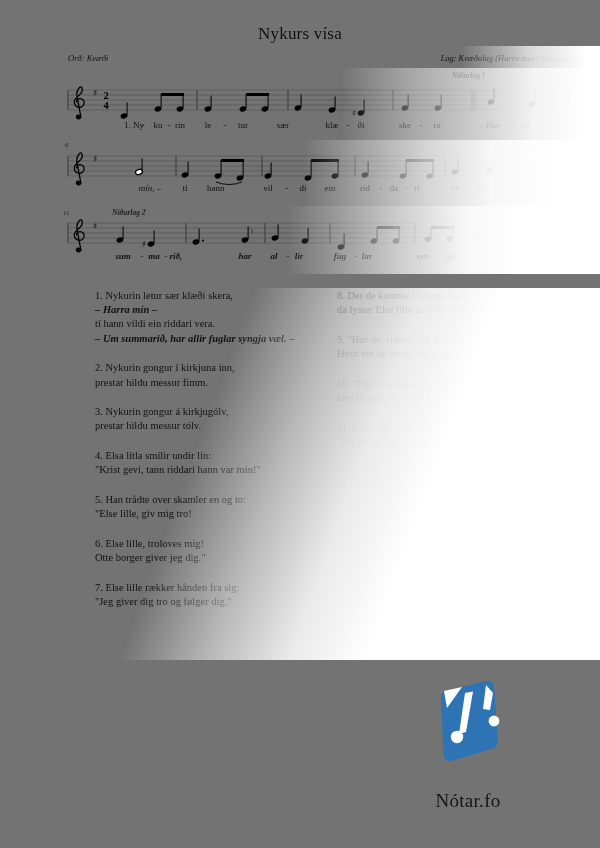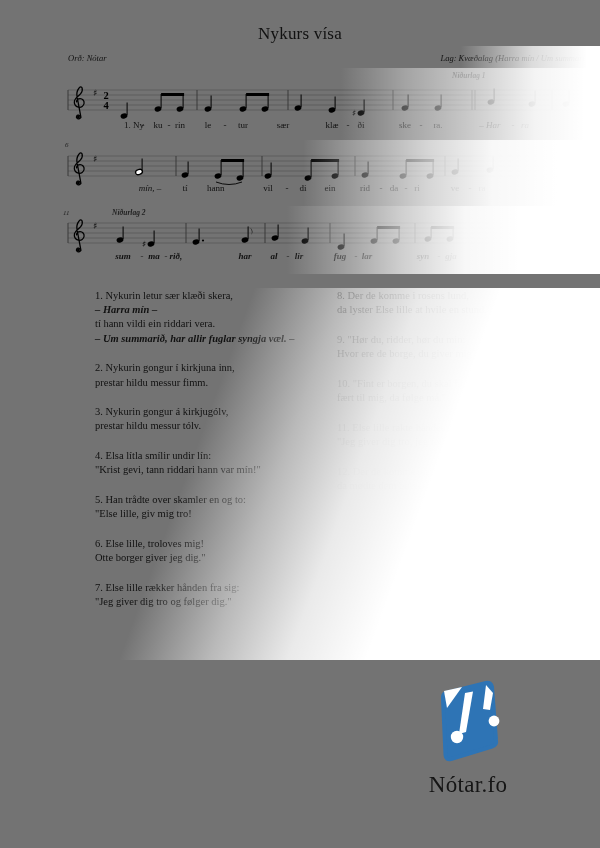--- a/index.html
+++ b/index.html
@@ -28,32 +28,32 @@
      background:linear-gradient(to right,rgba(255,255,255,0) 42%,rgba(255,255,255,.3) 52%,rgba(255,255,255,.65) 63%,rgba(255,255,255,.95) 75%,#fff 85%);}
   .ov-verses{left:85px;top:288px;width:515px;height:372px;
      background:linear-gradient(110deg,rgba(255,255,255,0) 26%,rgba(255,255,255,.5) 40%,rgba(255,255,255,.85) 52%,#fff 64%);}
   .verses-col{position:absolute;top:289px;font-size:10.5px;line-height:14.2px;}
   .verses-col.left{left:95px;width:238px;}
   .verses-col.right{left:337px;width:250px;}
   .verse{margin:0 0 15.5px 0;}
   .vline{white-space:nowrap;}
   .vline.refrain{font-style:italic;font-weight:bold;}
   .logo-wrap{position:absolute;left:428px;top:680px;width:80px;text-align:center;}
-  .brand{font-size:23px;color:#151515;margin-top:2px;letter-spacing:.3px;}
+  .brand{font-size:19px;color:#151515;margin-top:20px;letter-spacing:.3px;}
 </style>
 </head>
 <body>
 
 <div class="page">
 
   <h1 class="title">Nykurs vísa</h1>
 
   <div class="credit left">
     <b>Orð:</b>
-    <span>Nótar</span>
+    <span>Kvæði</span>
   </div>
   <div class="credit right">
     <b>Lag:</b>
     <span>Kvæðalag (Harra mín / Um summarið)</span>
   </div>
   <div class="ov ov-credit"></div>
 
   <div class="seclabel" style="left:452px;top:71px;">Niðurlag 1</div>
   <div class="mnum" style="left:65px;top:141px;">6</div>
   <div class="mnum" style="left:63px;top:209px;">11</div>

